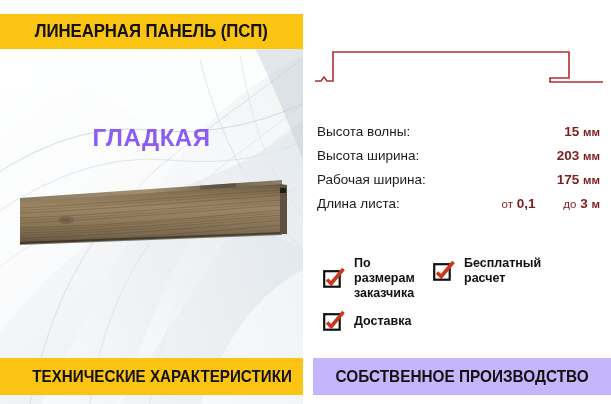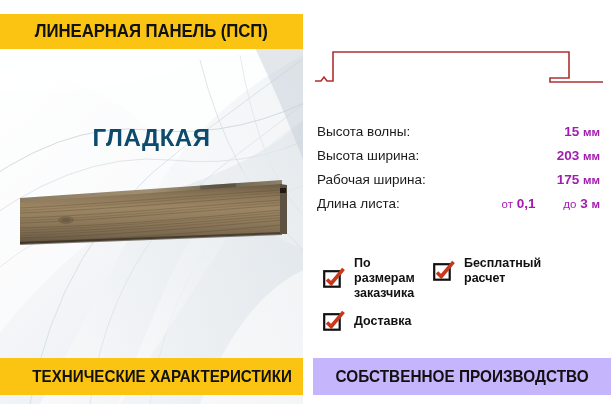--- a/index.html
+++ b/index.html
@@ -65,21 +65,21 @@
   }
 
   .subtitle {
     position: absolute;
     left: 0;
     top: 124px;
     width: 303px;
     text-align: center;
     font-size: 24px;
     font-weight: bold;
-    color: #0c4a6e;
+    color: #8b5cf6;
     letter-spacing: 0.5px;
     z-index: 4;
   }
 
   .panel-photo {
     position: absolute;
     left: 14px;
     top: 176px;
     width: 277px;
     height: 72px;
@@ -138,21 +138,21 @@
     align-items: baseline;
     height: 24px;
   }
   .spec-label {
     font-size: 13.5px;
     color: #1b1b1b;
     font-weight: normal;
   }
   .spec-value {
     font-size: 13.5px;
-    color: #a21caf;
+    color: #7f1d1d;
     font-weight: bold;
     white-space: nowrap;
   }
   .spec-value .unit {
     font-size: 11.5px;
     font-weight: bold;
   }
   .spec-value .small-word {
     font-size: 11.5px;
     font-weight: normal;

